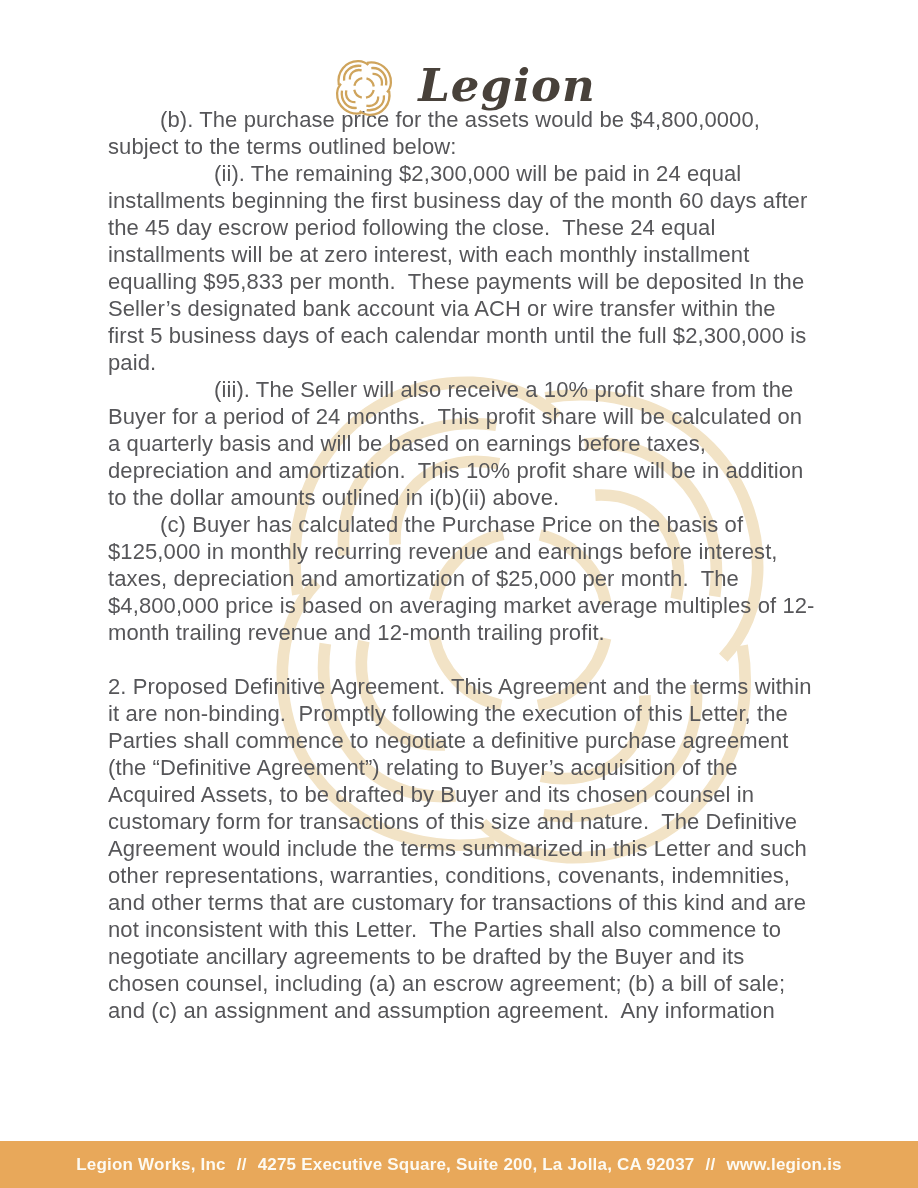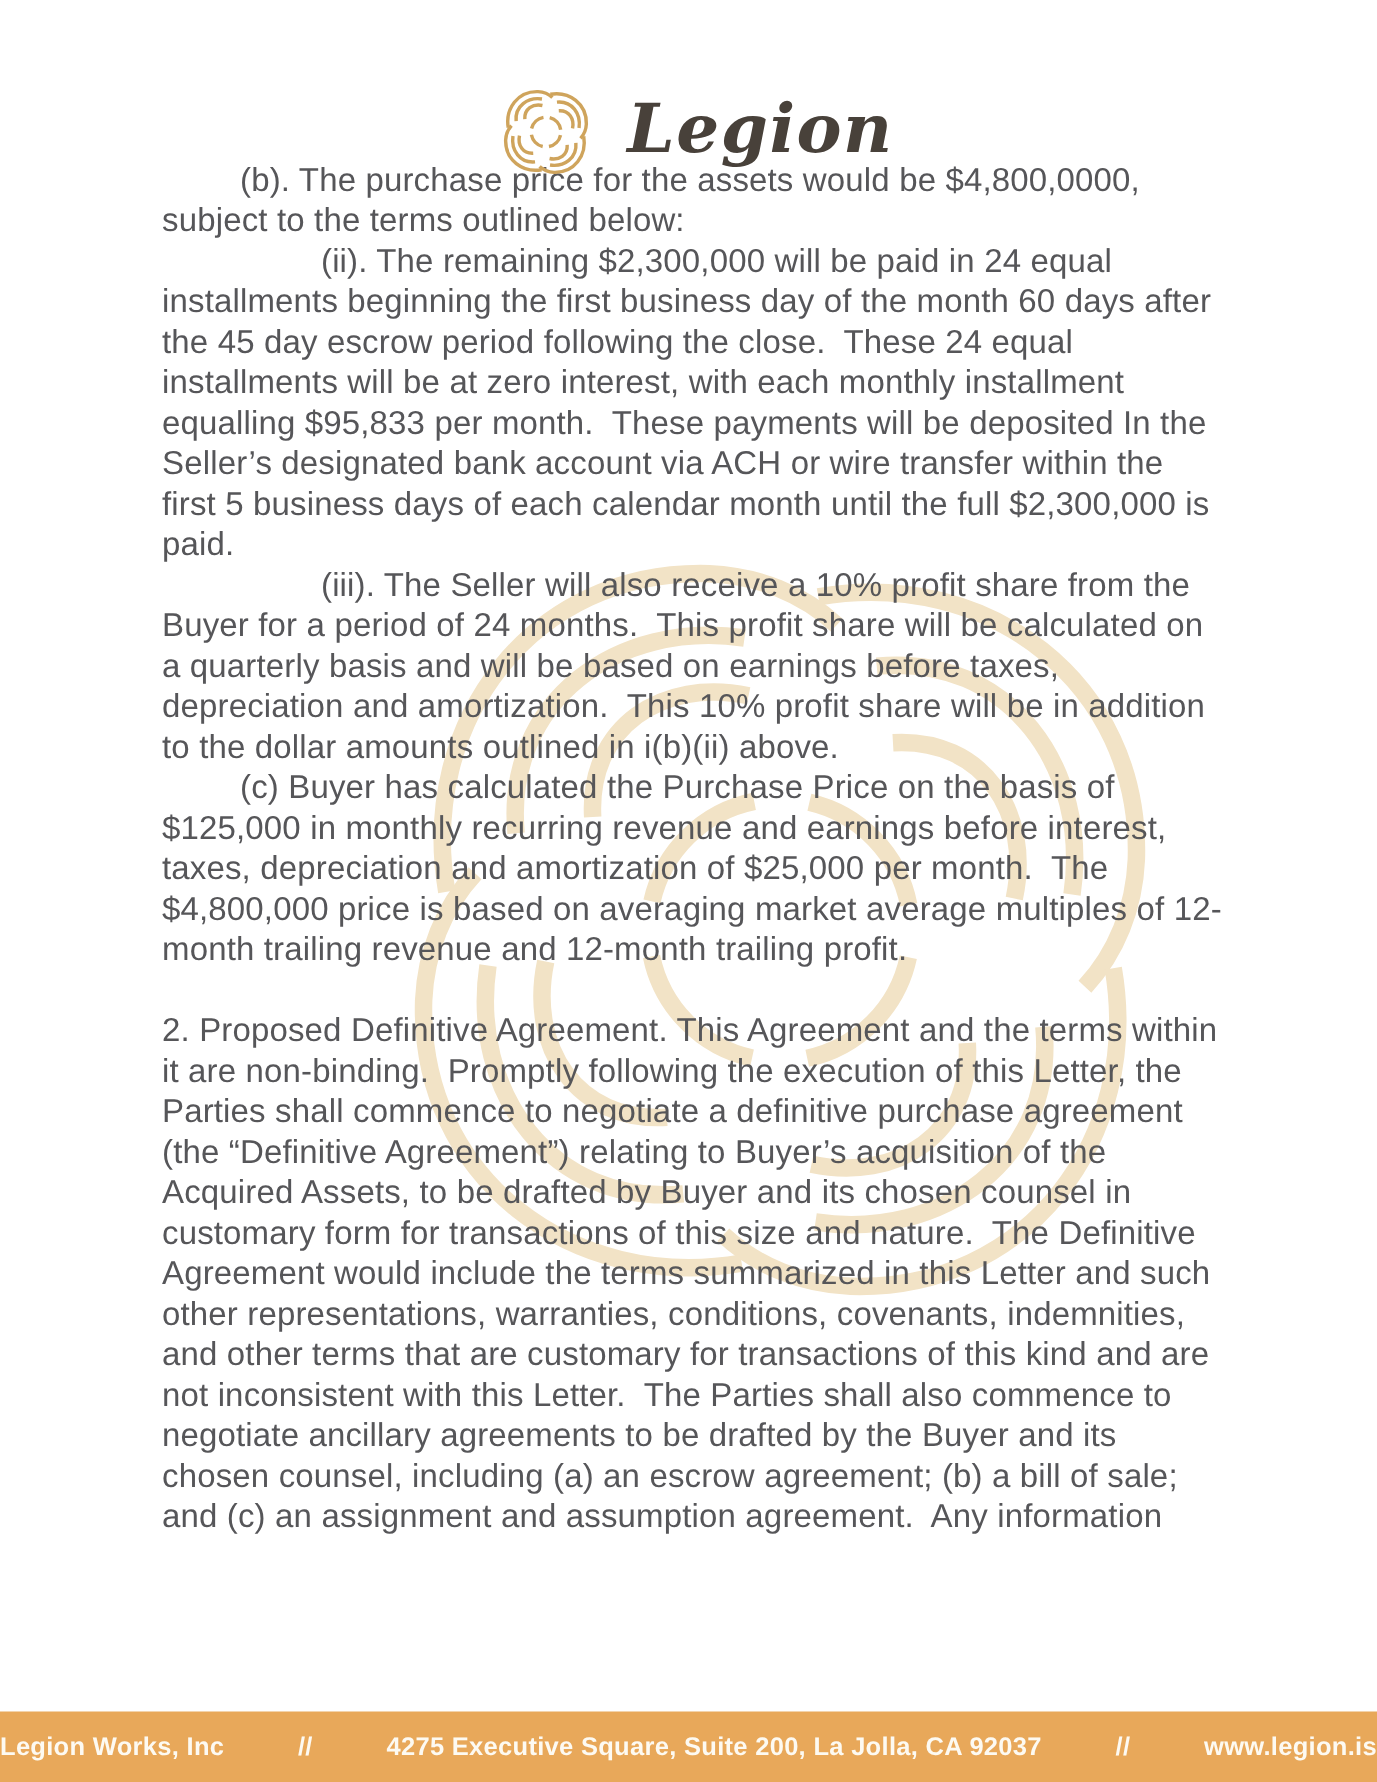--- a/index.html
+++ b/index.html
@@ -110,21 +110,21 @@
   </svg>
 
   <div class="doc-body" style="color: rgb(86, 86, 89);">
       <p class="para indent-half">(b). The purchase price for the assets would be $4,800,0000, subject to the terms outlined below:</p>
       <p class="para indent-deep">(ii). The remaining $2,300,000 will be paid in 24 equal installments beginning the first business day of the month 60 days after the 45 day escrow period following the close.  These 24 equal installments will be at zero interest, with each monthly installment equalling $95,833 per month.  These payments will be deposited In the Seller’s designated bank account via ACH or wire transfer within the first 5 business days of each calendar month until the full $2,300,000 is paid.</p>
       <p class="para indent-deep">(iii). The Seller will also receive a 10% profit share from the Buyer for a period of 24 months.  This profit share will be calculated on a quarterly basis and will be based on earnings before taxes, depreciation and amortization.  This 10% profit share will be in addition to the dollar amounts outlined in i(b)(ii) above.</p>
       <p class="para indent-half">(c) Buyer has calculated the Purchase Price on the basis of $125,000 in monthly recurring revenue and earnings before interest, taxes, depreciation and amortization of $25,000 per month.  The $4,800,000 price is based on averaging market average multiples of 12-month trailing revenue and 12-month trailing profit.</p>
       <p class="para indent-none space-before">2. Proposed Definitive Agreement. This Agreement and the terms within it are non-binding.  Promptly following the execution of this Letter, the Parties shall commence to negotiate a definitive purchase agreement (the “Definitive Agreement”) relating to Buyer’s acquisition of the Acquired Assets, to be drafted by Buyer and its chosen counsel in customary form for transactions of this size and nature.  The Definitive Agreement would include the terms summarized in this Letter and such other representations, warranties, conditions, covenants, indemnities, and other terms that are customary for transactions of this kind and are not inconsistent with this Letter.  The Parties shall also commence to negotiate ancillary agreements to be drafted by the Buyer and its chosen counsel, including (a) an escrow agreement; (b) a bill of sale; and (c) an assignment and assumption agreement.  Any information</p>
     </div>
 
-  <div class="footer" style="background: rgb(232, 168, 90); color: rgb(253, 250, 242); justify-content: space-between;">
+  <div class="footer" style="background: rgb(232, 168, 90); color: rgb(253, 250, 242);">
     <span>Legion Works, Inc</span>
     <span class="sep">//</span>
     <span>4275 Executive Square, Suite 200, La Jolla, CA 92037</span>
     <span class="sep">//</span>
     <span>www.legion.is</span>
   </div>
 
 </div>
 
 </body></html>

